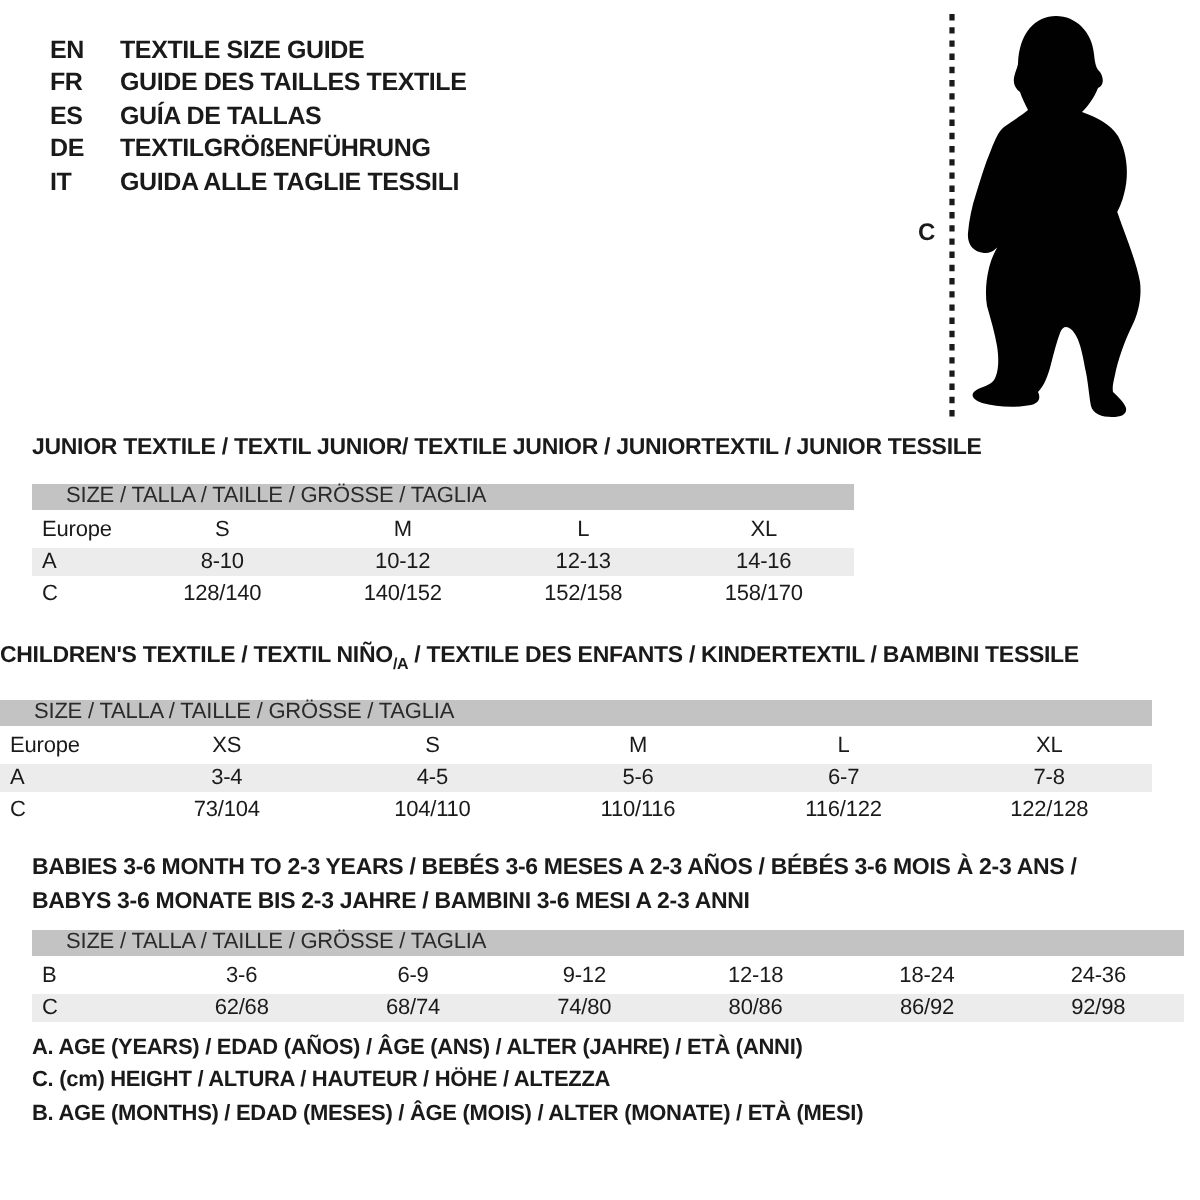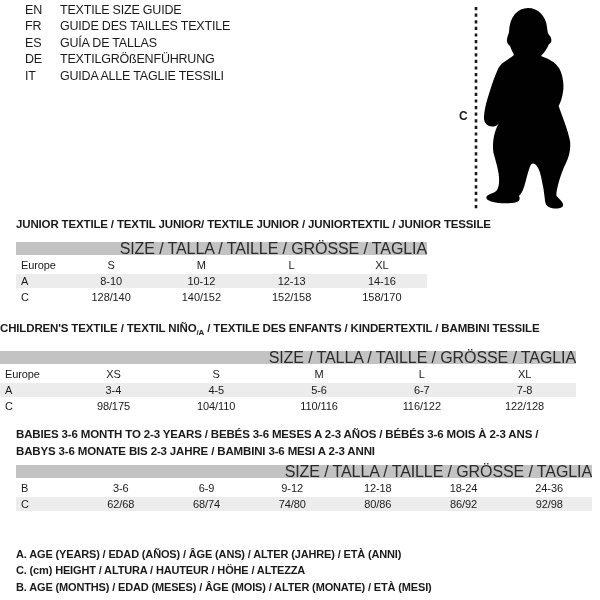--- a/index.html
+++ b/index.html
@@ -4,53 +4,53 @@
 <style>
   html,body { margin:0; padding:0; }
   body {
     width:600px; height:600px; position:relative;
     background:#ffffff; color:#1a1a1a;
     font-family:"Liberation Sans", sans-serif;
     overflow:hidden;
   }
 
   
-  #langs { position:absolute; left:25px; top:2px;
-    font-weight:normal; font-size:12.5px; line-height:16.4px; letter-spacing:-0.2px; }
+  #langs { position:absolute; left:25px; top:17px;
+    font-weight:bold; font-size:12.5px; line-height:16.4px; letter-spacing:-0.2px; }
   .lang-row { display:flex; white-space:nowrap; }
   .lang-code { width:35px; flex:0 0 35px; }
 
   
   #figure { position:absolute; left:448px; top:2px; width:152px; height:212px; }
   #figure text { font-family:"Liberation Sans", sans-serif; font-weight:bold; font-size:12px; fill:#1a1a1a; }
 
   
   .sec-title { font-weight:bold; font-size:11.5px; line-height:12px; letter-spacing:-0.15px; white-space:nowrap; }
   .sec-title sub { font-size:8px; }
   #sec1 { position:absolute; left:16px; top:218px; width:411px; }
   #sec2 { position:absolute; left:0; top:322px; width:576px; }
   #sec3 { position:absolute; left:16px; top:426px; width:576px; }
   #sec3 .sec-title { line-height:17px; }
   #sec1 .size-table, #sec2 .size-table { margin-top:12px; }
   #sec3 .size-table { margin-top:5px; }
 
-  .size-bar { background:#c3c3c3; height:13px; line-height:13px; padding-left:5px;
-    font-size:16px; letter-spacing:-0.1px; color:#2a2a2a; margin-bottom:2px;text-align:right; }
+  .size-bar { background:#c3c3c3; height:13px; line-height:13px; padding-left:17px;
+    font-size:11px; letter-spacing:-0.1px; color:#2a2a2a; margin-bottom:2px; }
 
   .trow { display:grid; height:16px; line-height:15px; font-size:11px; letter-spacing:-0.1px;
     box-sizing:border-box; align-items:center; }
   .t1 .trow { grid-template-columns:50px repeat(4,1fr); }
   .t2 .trow { grid-template-columns:62px repeat(5,1fr); }
   .t3 .trow { grid-template-columns:62px repeat(6,1fr); }
   .trow.shaded { background:#ececec; border-top:1.5px solid #fff; border-bottom:1.5px solid #fff; }
   .tcell { text-align:center; white-space:nowrap; }
   .tcell.first { text-align:left; padding-left:5px; }
 
   
-  #footnotes { position:absolute; left:16px; top:546px;
+  #footnotes { position:absolute; left:16px; top:516px;
     font-weight:bold; font-size:11px; line-height:16.4px; letter-spacing:-0.15px; }
   .footnote { white-space:nowrap; }
 </style>
 </head>
 <body>
 
 <div id="langs">
   <div class="lang-row">
     <span class="lang-code">EN</span>
     <span class="lang-label">TEXTILE SIZE GUIDE</span>
@@ -166,21 +166,21 @@
     <div class="trow shaded">
       <div class="tcell first">A</div>
       <div class="tcell">3-4</div>
       <div class="tcell">4-5</div>
       <div class="tcell">5-6</div>
       <div class="tcell">6-7</div>
       <div class="tcell">7-8</div>
     </div>
     <div class="trow">
       <div class="tcell first">C</div>
-      <div class="tcell">98/175</div>
+      <div class="tcell">73/104</div>
       <div class="tcell">104/110</div>
       <div class="tcell">110/116</div>
       <div class="tcell">116/122</div>
       <div class="tcell">122/128</div>
     </div>
   </div>
 </div>
 
 <div class="section" id="sec3">
   <div class="sec-title">

